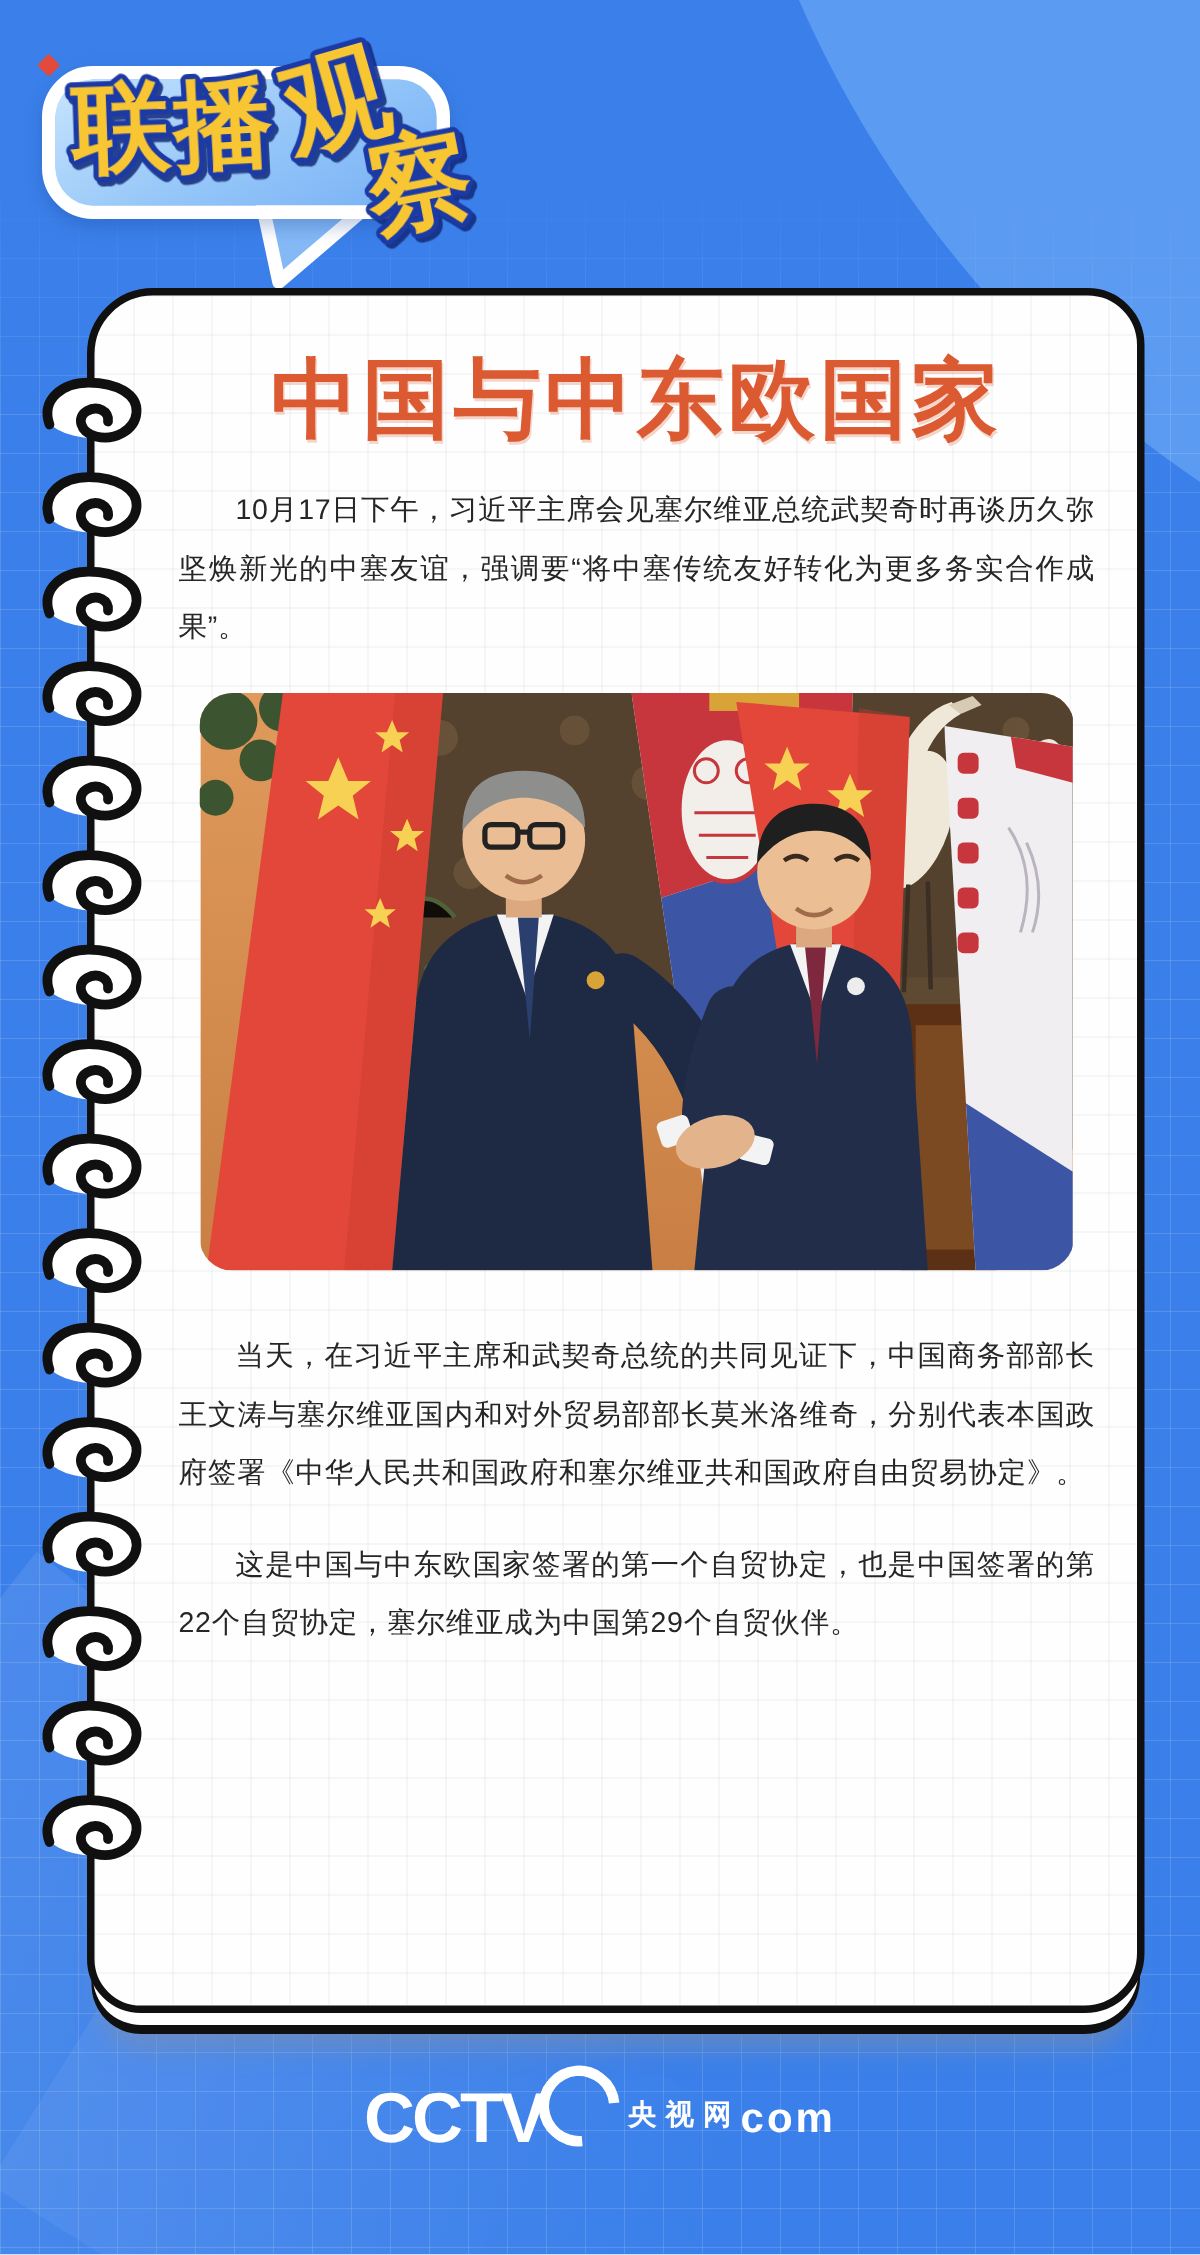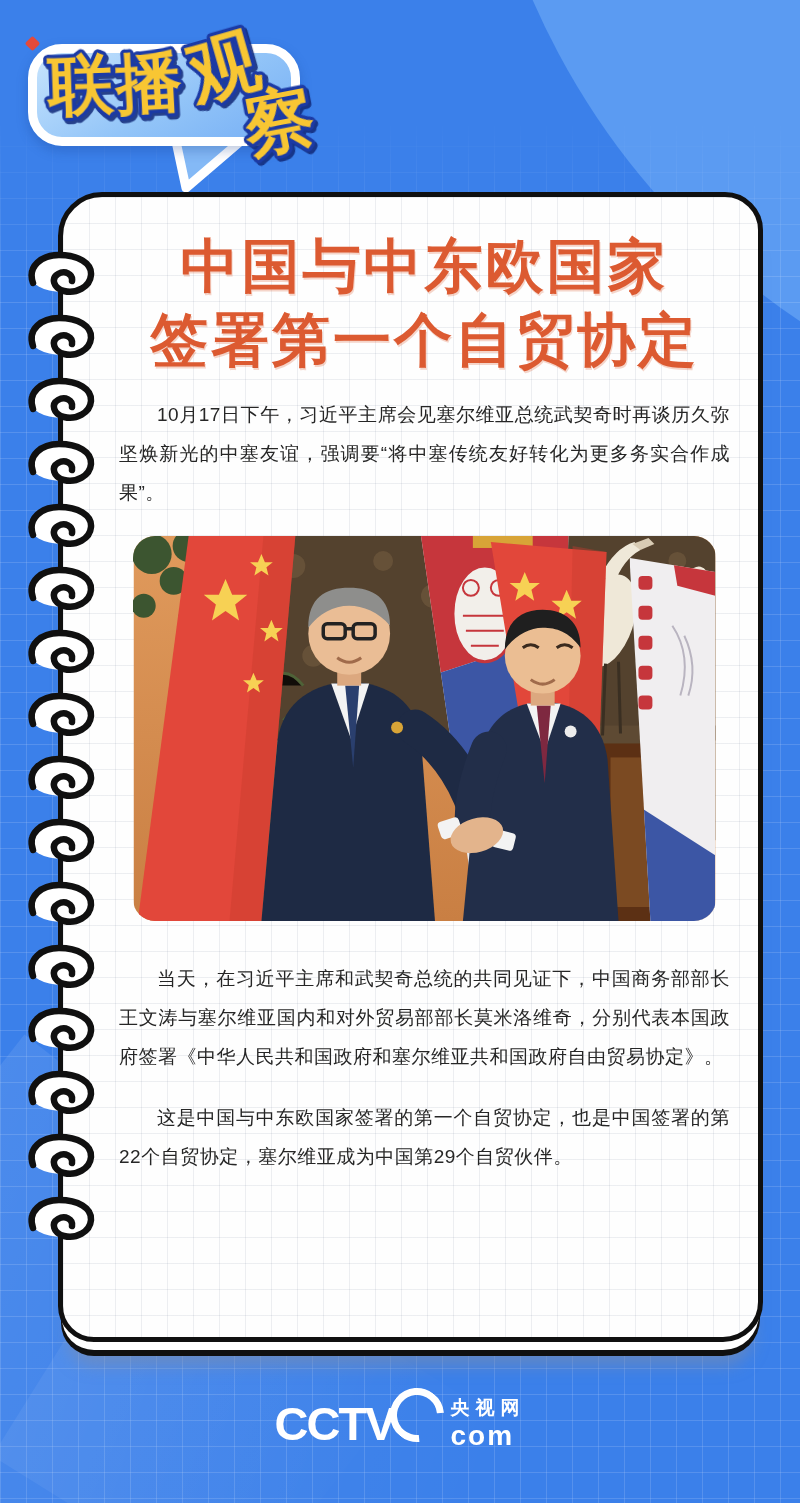--- a/index.html
+++ b/index.html
@@ -49,28 +49,28 @@
     font-size:58px;line-height:74px;letter-spacing:3px;color:#DC5A31;
     text-shadow:1px 2px 0 rgba(220,90,49,.25);}
   .para{margin:0 0 22px 0;font-size:19px;line-height:39px;color:#262626;
     text-indent:2em;text-align:justify;letter-spacing:.5px;}
   .para.first{margin-top:18px;margin-bottom:24px;}
   .photo-frame{width:583px;height:385px;margin:0 auto 38px auto;border-radius:22px;
     overflow:hidden;position:relative;}
   .photo-frame svg{display:block;}
 
   
-  .footer-logo{position:absolute;left:0;right:0;bottom:52px;z-index:2;
+  .footer-logo{position:absolute;left:0;right:0;bottom:64px;z-index:2;
     display:flex;justify-content:center;align-items:center;color:#fff;}
   .cctv-text{font-size:47px;font-weight:900;letter-spacing:-2px;
     font-family:"Liberation Sans",sans-serif;}
   .cctv-ring{width:40px;height:40px;border:7px solid #fff;border-radius:50%;
     border-bottom-color:transparent;transform:rotate(-50deg);
     margin:-16px 4px 0 -4px;}
-  .cctv-col{display:flex;flex-direction:column;margin-left:2px;}
+  .cctv-col{display:flex;margin-left:2px;}
   .cctv-cn{font-size:19px;letter-spacing:6px;font-weight:bold;}
   .cctv-com{font-size:28px;font-weight:bold;letter-spacing:2px;line-height:30px;}
 </style>
 </head>
 <body>
 
 <div class="page">
   <div class="swoosh"></div>
   <div class="ray ray1"></div>
   <div class="ray ray2"></div>
@@ -111,21 +111,20 @@
       <use href="#ringShape" y="693"></use>
     <use href="#ringShape" y="756"></use>
       <use href="#ringShape" y="819"></use>
     <use href="#ringShape" y="882"></use>
       <use href="#ringShape" y="945"></use>
   </svg>
 
   <div class="card">
     <h1 class="card-title">
       <span>中国与中东欧国家</span><br>
-      <span>签署第一个自贸协定</span>
     </h1>
 
     <p class="para first">10月17日下午，习近平主席会见塞尔维亚总统武契奇时再谈历久弥坚焕新光的中塞友谊，强调要“将中塞传统友好转化为更多务实合作成果”。</p>
 
     <div class="photo-frame">
       <svg viewBox="0 0 583 386" width="583" height="385">
         <defs>
           <linearGradient id="wall" x1="0" y1="0" x2="0" y2="1">
             <stop offset="0" stop-color="#E09A5C"></stop>
               <stop offset="1" stop-color="#C97F43"></stop>

